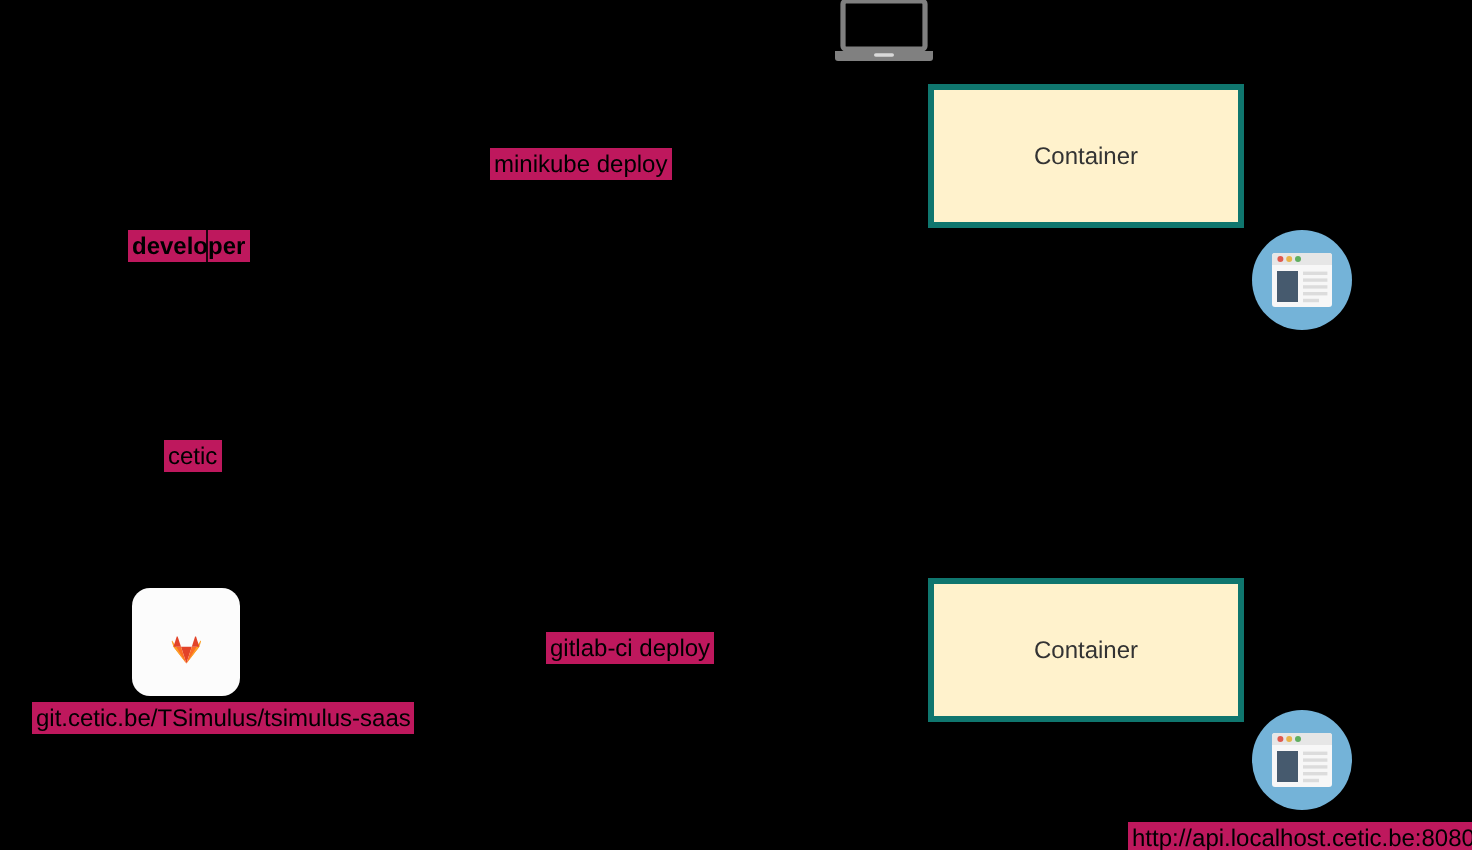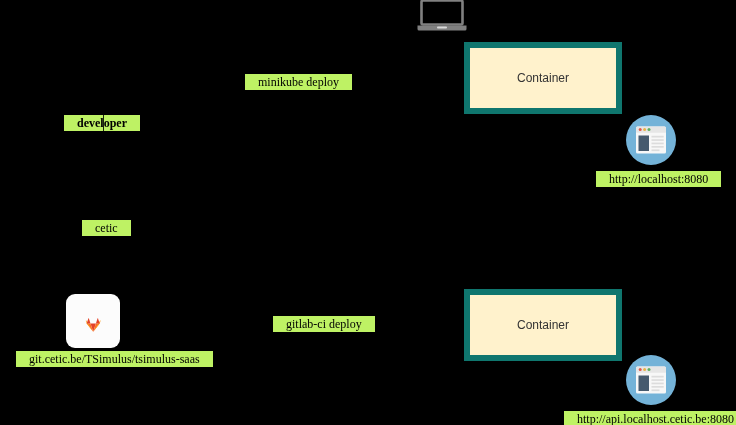--- a/index.html
+++ b/index.html
@@ -18,45 +18,45 @@
 
   .canvas {
     position: absolute;
     inset: 0;
     background: #000000;
   }
 
   
   .label {
     position: absolute;
-    background: #bef264;
+    background: #be185d;
     color: #000000;
     font-size: 12px;
     line-height: 14px;
     white-space: nowrap;
-    padding: 1px 13px;
-    font-family: Liberation Serif, serif;
+    padding: 1px 2px;
+    font-family: Liberation Sans, sans-serif;
   }
   .label.bold { font-weight: bold; }
 
   
   .label .crossline {
     position: absolute;
     top: 0;
     bottom: 0;
     width: 1px;
     background: #000000;
     opacity: .85;
   }
 
   
   .container-box {
     position: absolute;
     background: #fff2cc;
-    border: 6px solid #0f766e;
+    border: 3px solid #0f766e;
     box-sizing: border-box;
     display: flex;
     align-items: center;
     justify-content: center;
   }
   .container-box .container-label {
     color: #333333;
     font-size: 12px;
     line-height: 14px;
     font-family: "Liberation Sans", sans-serif;
@@ -160,23 +160,20 @@
   </div>
 
   <div class="label" style="left:82px; top:220px;">
     <span>cetic</span>
   </div>
 
   <div class="label" style="left:273px; top:316px;">
     <span>gitlab-ci deploy</span>
   </div>
 
-  <div class="label" style="left:596px; top:171px;">
-    <span>http://localhost:8080</span>
-  </div>
 
   <div class="label" style="left:16px; top:351px;">
     <span>git.cetic.be/TSimulus/tsimulus-saas</span>
   </div>
 
   <div class="label" style="left:564px; top:411px;">
     <span>http://api.localhost.cetic.be:8080</span>
   </div>
 
 </div>

